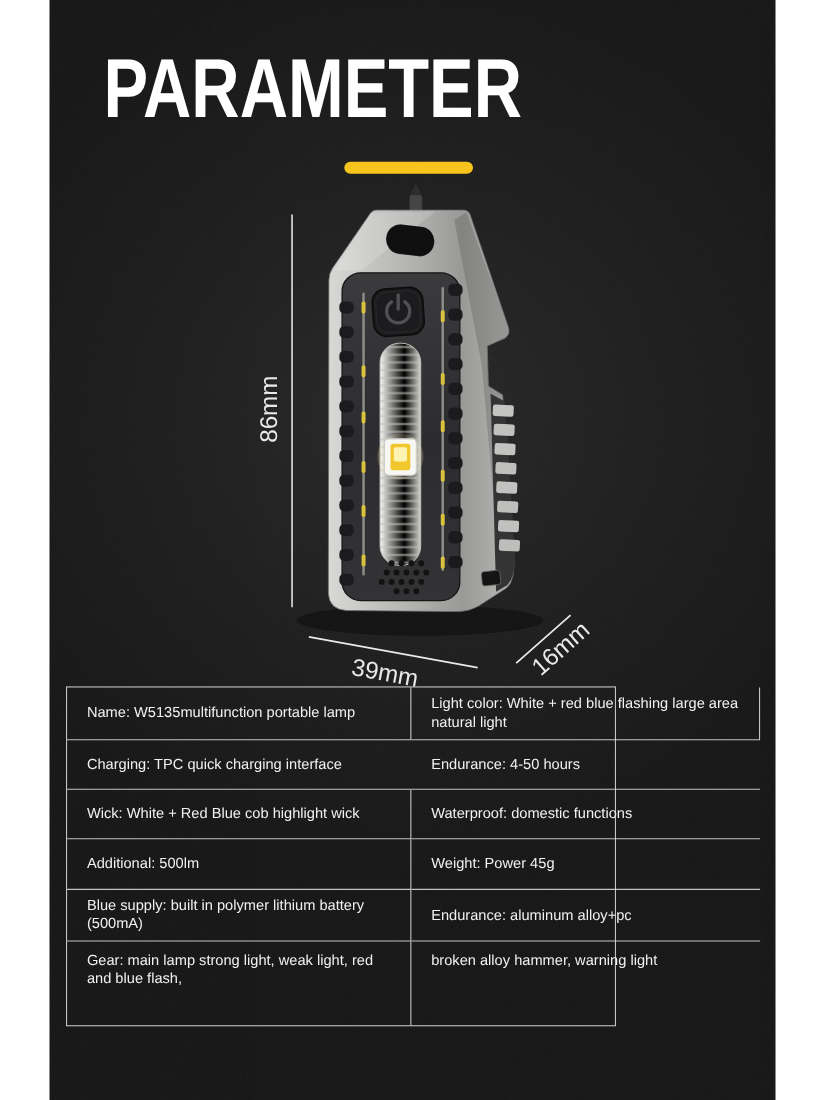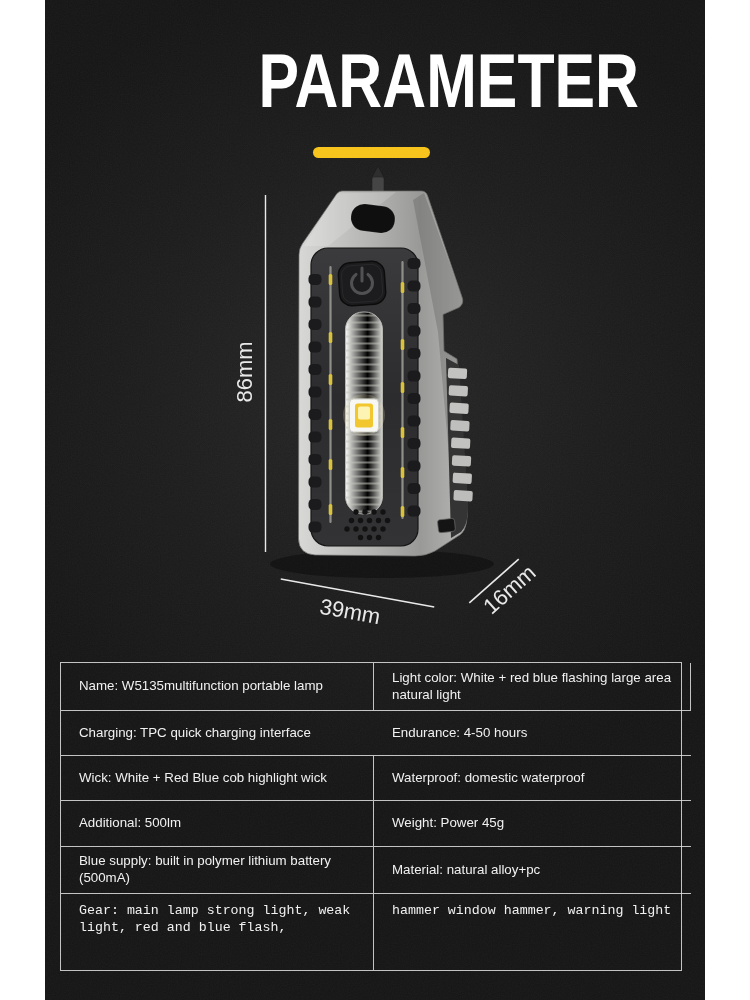--- a/index.html
+++ b/index.html
@@ -7,50 +7,50 @@
     width:750px;height:1000px;position:relative;overflow:hidden;
     background:#ffffff;
     font-family:"Liberation Sans", sans-serif;
   }
   .canvas{
     position:absolute;left:45px;top:0;width:660px;height:1000px;
     background:radial-gradient(ellipse 430px 410px at 330px 380px,#272727 0%,#1c1c1c 55%,#151515 100%);
   }
   .noise{position:absolute;left:45px;top:0;width:660px;height:1000px;pointer-events:none;}
   .title-wrap{
-    position:absolute;left:45px;top:50px;width:660px;text-align:right;
+    position:absolute;left:28px;top:50px;width:660px;text-align:left;
   }
   .title-wrap h1{
     margin:0;font-size:76px;line-height:62px;font-weight:bold;color:#ffffff;
     letter-spacing:0px;transform:scaleX(0.80);transform-origin:50% 50%;
     font-family:"Liberation Sans", sans-serif;
   }
   .accent-bar{
     position:absolute;left:313px;top:147px;width:117px;height:11px;
     border-radius:6px;background:#F6C41D;
   }
   .hero-svg{position:absolute;left:210px;top:162px;width:340px;height:488px;}
   .dim-text{fill:#e9e9e9;font-family:"Liberation Sans",sans-serif;font-size:22px;}
   .spec-table{
-    position:absolute;left:60px;top:662px;width:622px;box-sizing:border-box;
+    position:absolute;left:60px;top:624px;width:500px;box-sizing:border-box;
     display:grid;grid-template-columns:313px 317px;
     grid-template-rows:48px 45px 45px 46px 47px 76px;
     border:1px solid rgba(226,226,226,0.85);
   }
   .cell{
     box-sizing:border-box;display:flex;align-items:center;
     padding-left:18px;padding-right:8px;
     color:#f1f1f1;font-size:13.3px;line-height:1.25;
     border-bottom:1px solid rgba(226,226,226,0.85);
   }
   .cell.col-left{border-right:1px solid rgba(226,226,226,0.85);}
   .cell.row-last{border-bottom:none;}
   .cell.two-line{
     flex-direction:column;align-items:flex-start;justify-content:space-between;
-    padding-top:9px;padding-bottom:13px;font-family:Liberation Mono, monospace;
+    padding-top:9px;padding-bottom:13px;
   }
 </style>
 </head>
 <body>
 
 <div class="canvas"></div>
 
 <svg class="noise" width="660" height="1000" viewBox="0 0 660 1000">
   <filter id="nz">
     <feTurbulence type="fractalNoise" baseFrequency="0.9" numOctaves="2" stitchTiles="stitch"></feTurbulence>
@@ -237,36 +237,36 @@
       <span>Charging: TPC quick charging interface</span>
     </div>
   <div class="cell">
       <span>Endurance: 4-50 hours</span>
     </div>
 
   <div class="cell col-left">
       <span>Wick: White + Red Blue cob highlight wick</span>
     </div>
   <div class="cell">
-      <span>Waterproof: domestic waterproof</span>
+      <span>Waterproof: domestic functions</span>
     </div>
 
   <div class="cell col-left">
       <span>Additional: 500lm</span>
     </div>
   <div class="cell">
       <span>Weight: Power 45g</span>
     </div>
 
   <div class="cell col-left">
       <span>Blue supply: built in polymer lithium battery (500mA)</span>
     </div>
   <div class="cell">
-      <span>Material: natural alloy+pc</span>
+      <span>Endurance: aluminum alloy+pc</span>
     </div>
 
   <div class="cell col-left row-last two-line">
     <span>Gear: main lamp strong light, weak light, red and blue flash,</span>
   </div>
   <div class="cell row-last two-line">
-    <span>hammer window hammer, warning light</span>
+    <span>broken alloy hammer, warning light</span>
   </div>
 </div>
 
 </body></html>

